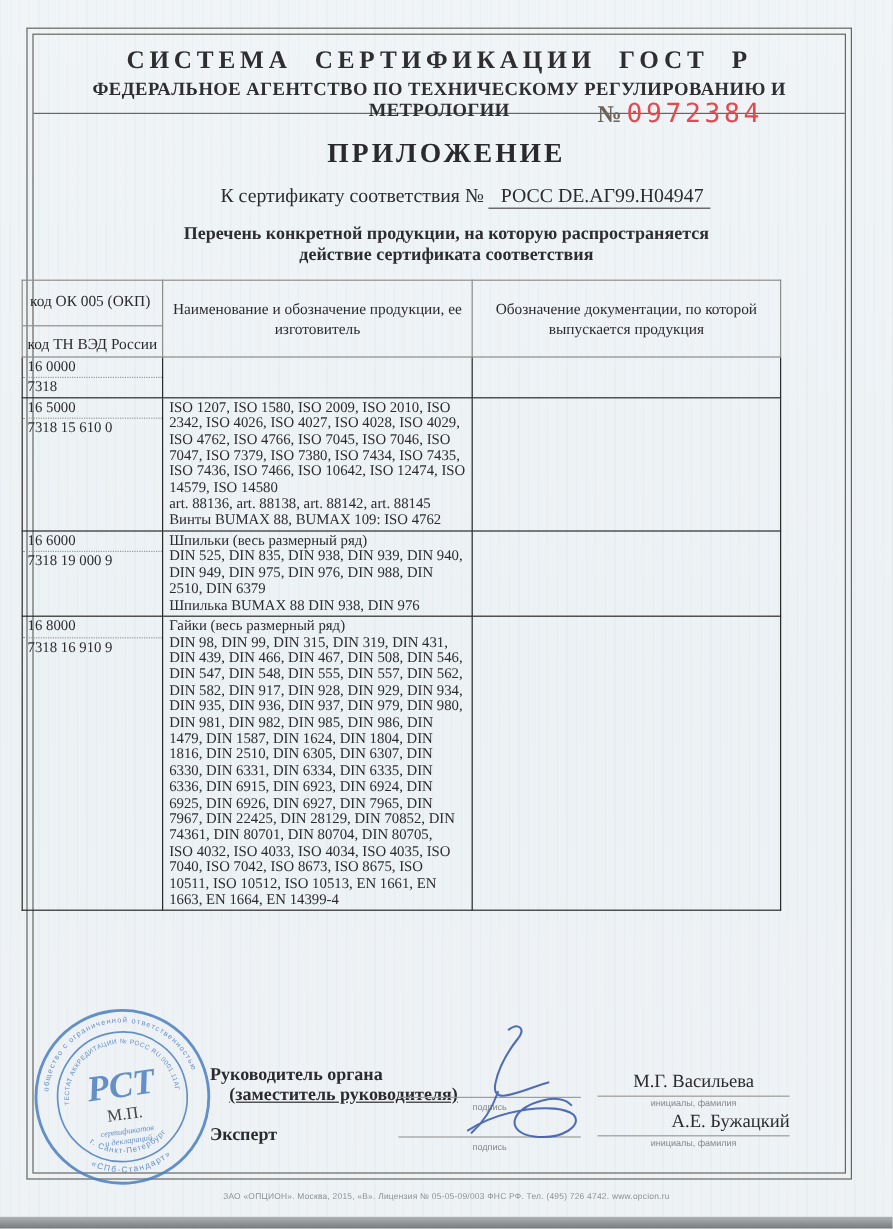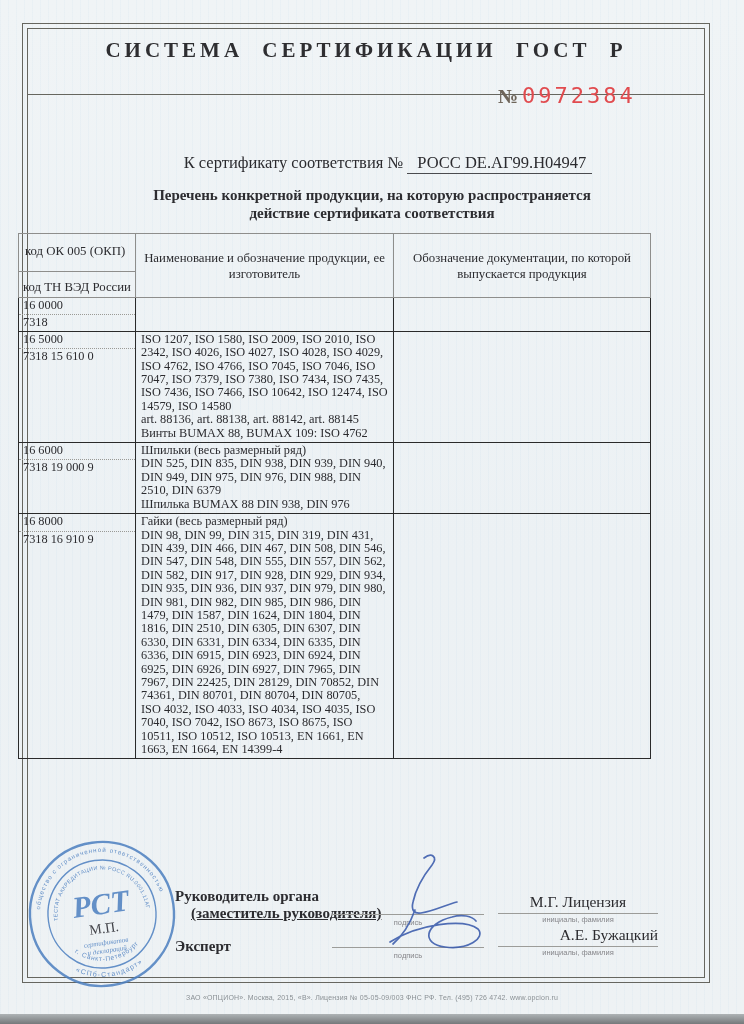--- a/index.html
+++ b/index.html
@@ -81,29 +81,31 @@
 </style>
 </head>
 <body>
 
 <div class="page">
 
   <div class="outer-box">
     <div class="inner-box">
       <div class="masthead">
         <div class="masthead-line1">СИСТЕМА СЕРТИФИКАЦИИ ГОСТ Р</div>
+        <div class="masthead-line2">ФЕДЕРАЛЬНОЕ АГЕНТСТВО ПО ТЕХНИЧЕСКОМУ РЕГУЛИРОВАНИЮ И МЕТРОЛОГИИ</div>
       </div>
     </div>
   </div>
 
   <div class="doc-number">
     <span class="num-sign">№</span>
     <span class="num-value">0972384</span>
   </div>
 
+  <div class="page-title">ПРИЛОЖЕНИЕ</div>
 
   <div class="subtitle">
     <span>К сертификату соответствия №</span>
     <span class="cert-no">РОСС DE.АГ99.Н04947</span>
   </div>
 
   <div class="description">Перечень конкретной продукции,  на которую распространяется
 действие сертификата соответствия</div>
 
   <table class="cert-table">
@@ -167,21 +169,21 @@
   <div class="sig-area">
     <div class="role1a">Руководитель органа</div>
     <div class="role1b">(заместитель руководителя)</div>
     <div class="role2">Эксперт</div>
 
     <div class="sigline sl1"></div>
     <div class="cap cap1">подпись</div>
     <div class="sigline sl2"></div>
     <div class="cap cap2">подпись</div>
 
-    <div class="nameline nl1">М.Г. Лицензия</div>
+    <div class="nameline nl1">М.Г. Васильева</div>
     <div class="cap ncap1">инициалы, фамилия</div>
     <div class="nameline nl2">А.Е. Бужацкий</div>
     <div class="cap ncap2">инициалы, фамилия</div>
   </div>
 
   <svg class="autograph" width="150" height="115" viewBox="0 0 150 115">
     <g fill="none" stroke="#3f5fae" stroke-width="1.7" stroke-linecap="round" opacity="0.9">
       <path d="M62,8 C70,2 76,7 70,15 C62,25 54,38 51,52 C49,60 52,64 59,63 C72,61 86,54 95,52"></path>
       <path d="M53,60 C48,74 40,86 31,94"></path>
       <path d="M28,92 C56,74 102,68 116,79 C124,88 106,100 83,97 C59,94 62,74 90,67 C100,64 110,66 114,71"></path>

